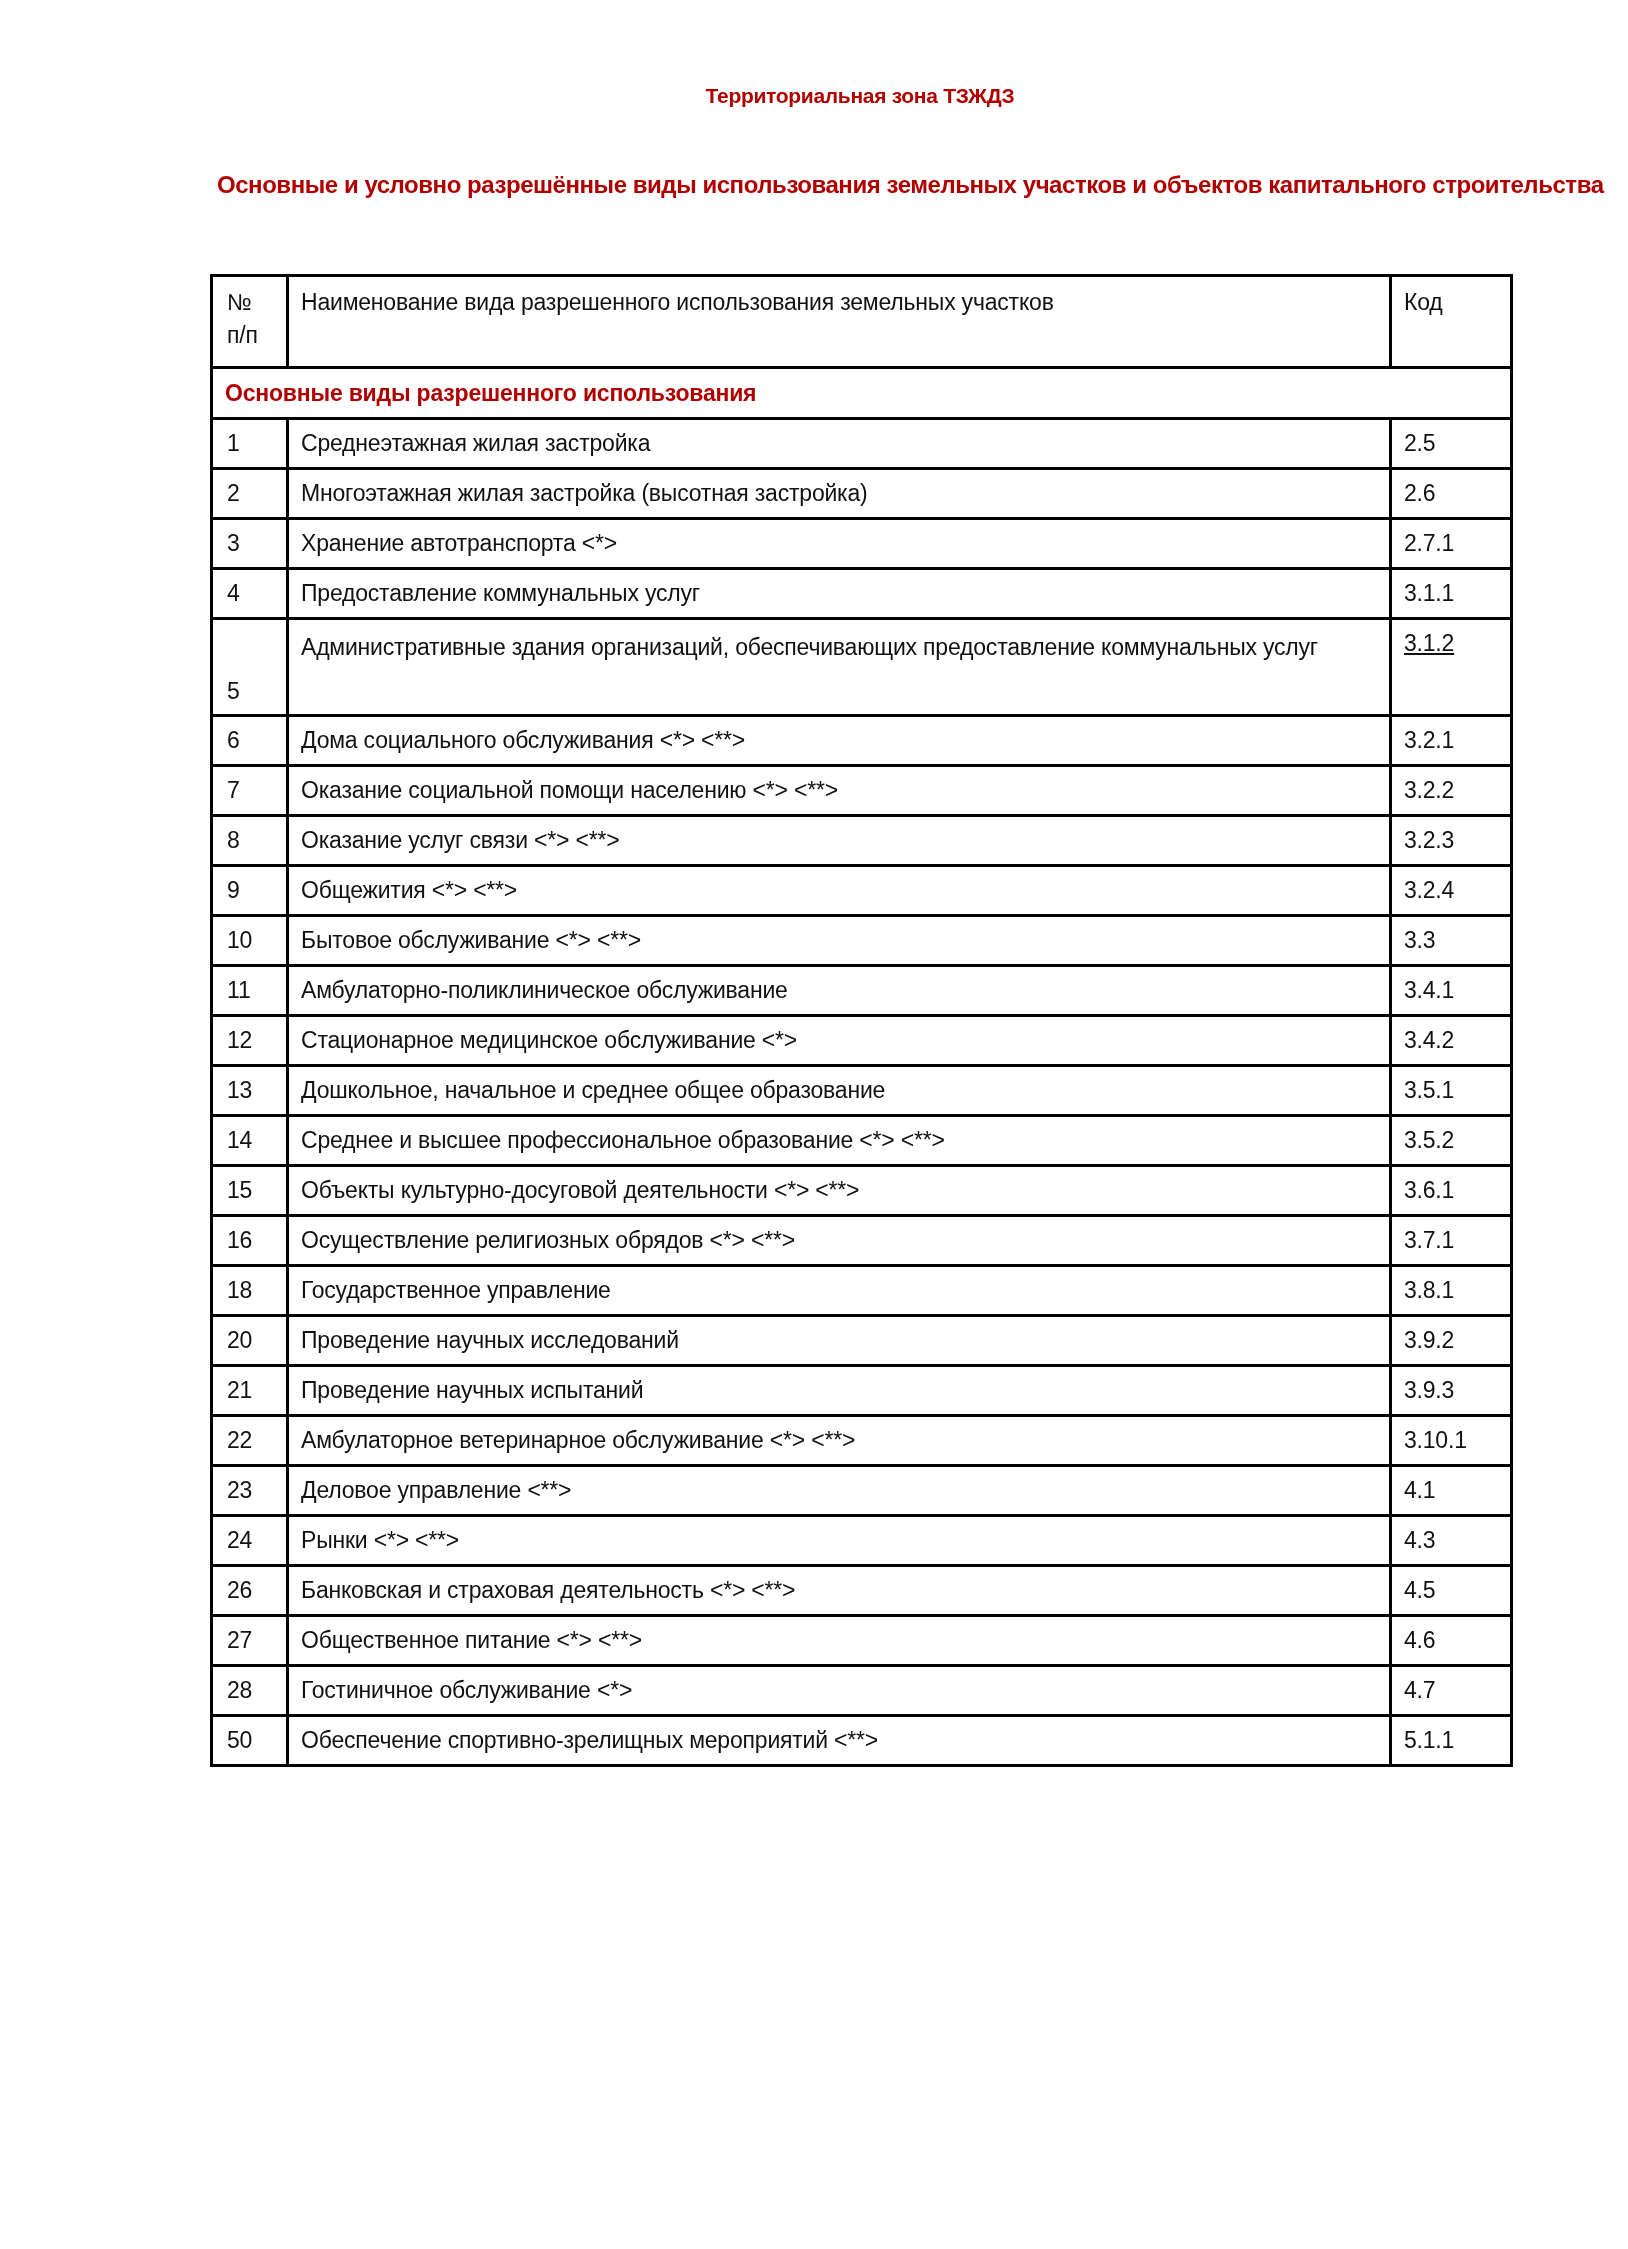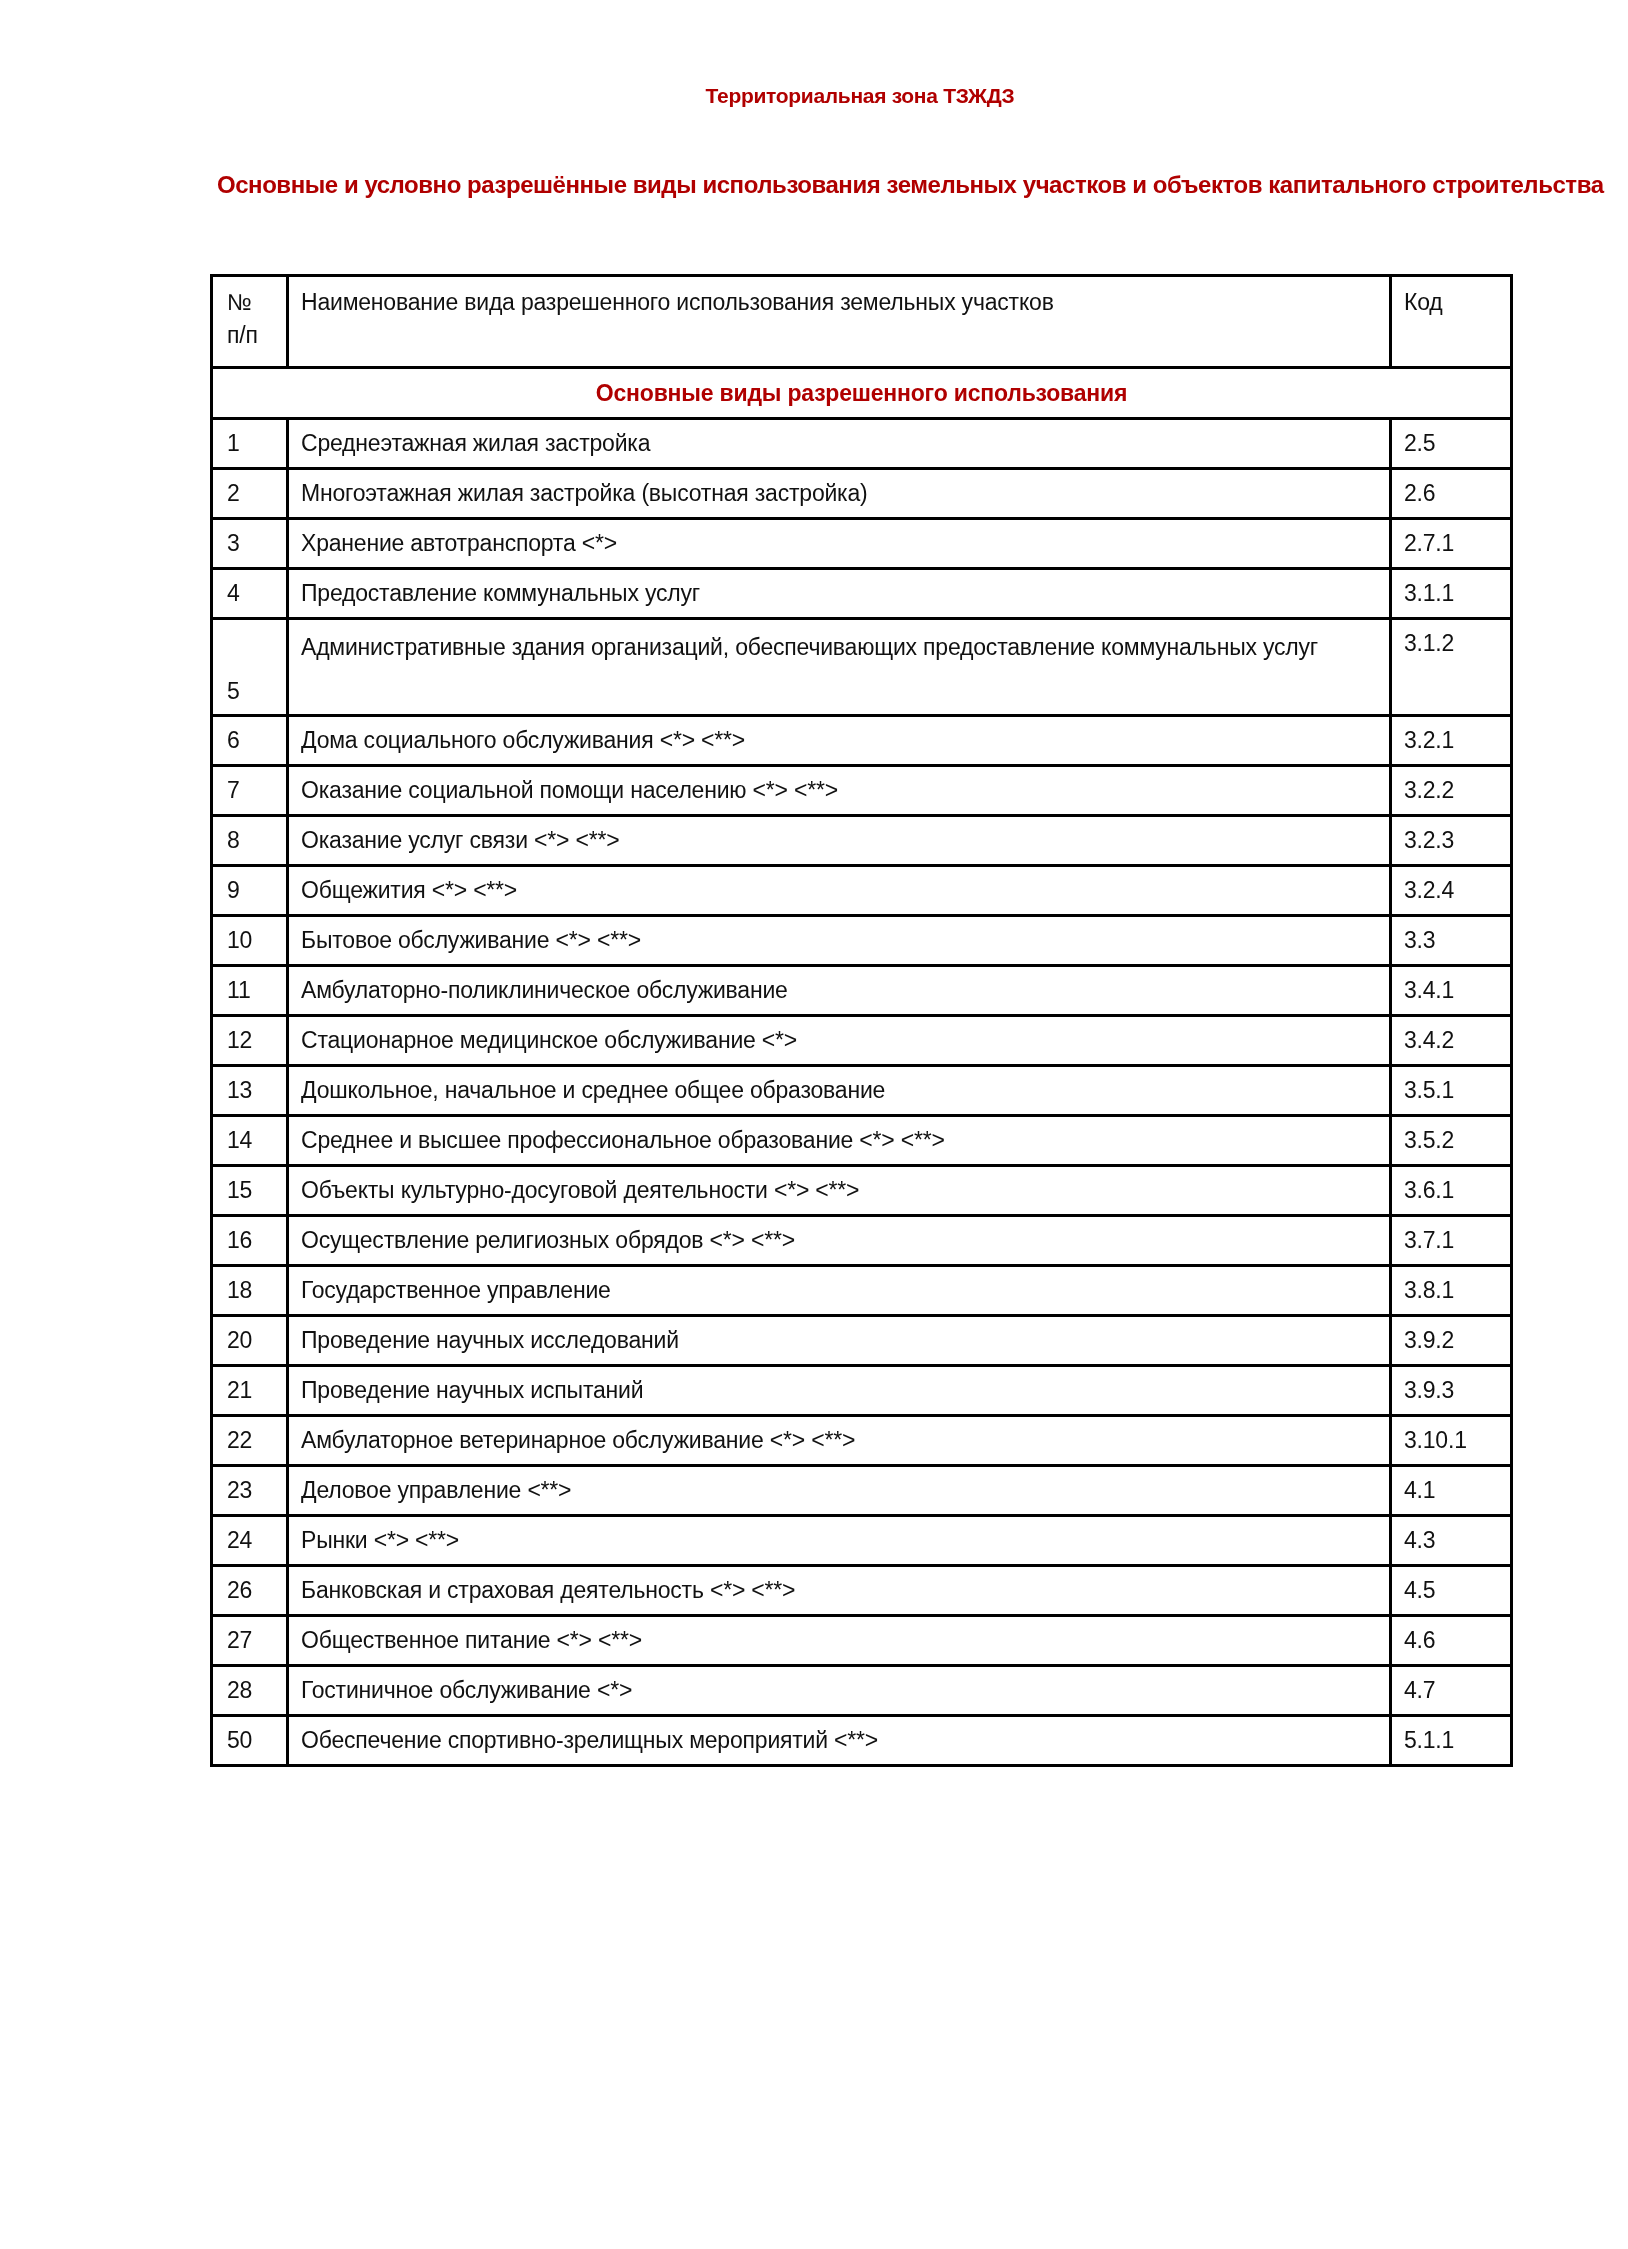--- a/index.html
+++ b/index.html
@@ -10,26 +10,26 @@
   .subtitle { position: absolute; top: 171px; left: 217px; width: 1300px;
               color: #b00000; font-weight: bold; font-size: 24px; letter-spacing: -0.45px; white-space: nowrap; }
   table.uses { position: absolute; top: 274px; left: 210px; width: 1300px;
                border-collapse: collapse; table-layout: fixed; }
   table.uses td { border: 3px solid #000; font-size: 23px; padding: 0 12px; vertical-align: middle;
                   line-height: 33px; letter-spacing: -0.2px; }
   col.c-num { width: 76px; }
   col.c-name { width: 1103px; }
   col.c-code { width: 121px; }
   tr.hdr td { height: 80px; vertical-align: top; padding-top: 9px; }
-  tr.sec td { height: 48px; text-align: center; color: #b00000; font-weight: bold; }
+  tr.sec td { height: 48px; color: #b00000; font-weight: bold; }
   tr.row td { height: 47px; }
   tr.row.tall td { height: 83px; }
   tr.row.tall td.num { vertical-align: bottom; padding-bottom: 6px; }
   tr.row.tall td.name { text-align: justify; text-align-last: left; vertical-align: top; padding-top: 11px; }
-  tr.row.tall td.code { vertical-align: top; padding-top: 7px; }
+  tr.row.tall td.code { vertical-align: top; padding-top: 7px; text-decoration: underline; }
   td.num { padding-left: 14px !important; }
 </style>
 </head>
 <body>
 
 <div class="title">Территориальная зона ТЗЖДЗ</div>
 <div class="subtitle">Основные и условно разрешённые виды использования земельных участков и объектов капитального строительства</div>
 
 <table class="uses">
   <colgroup>

